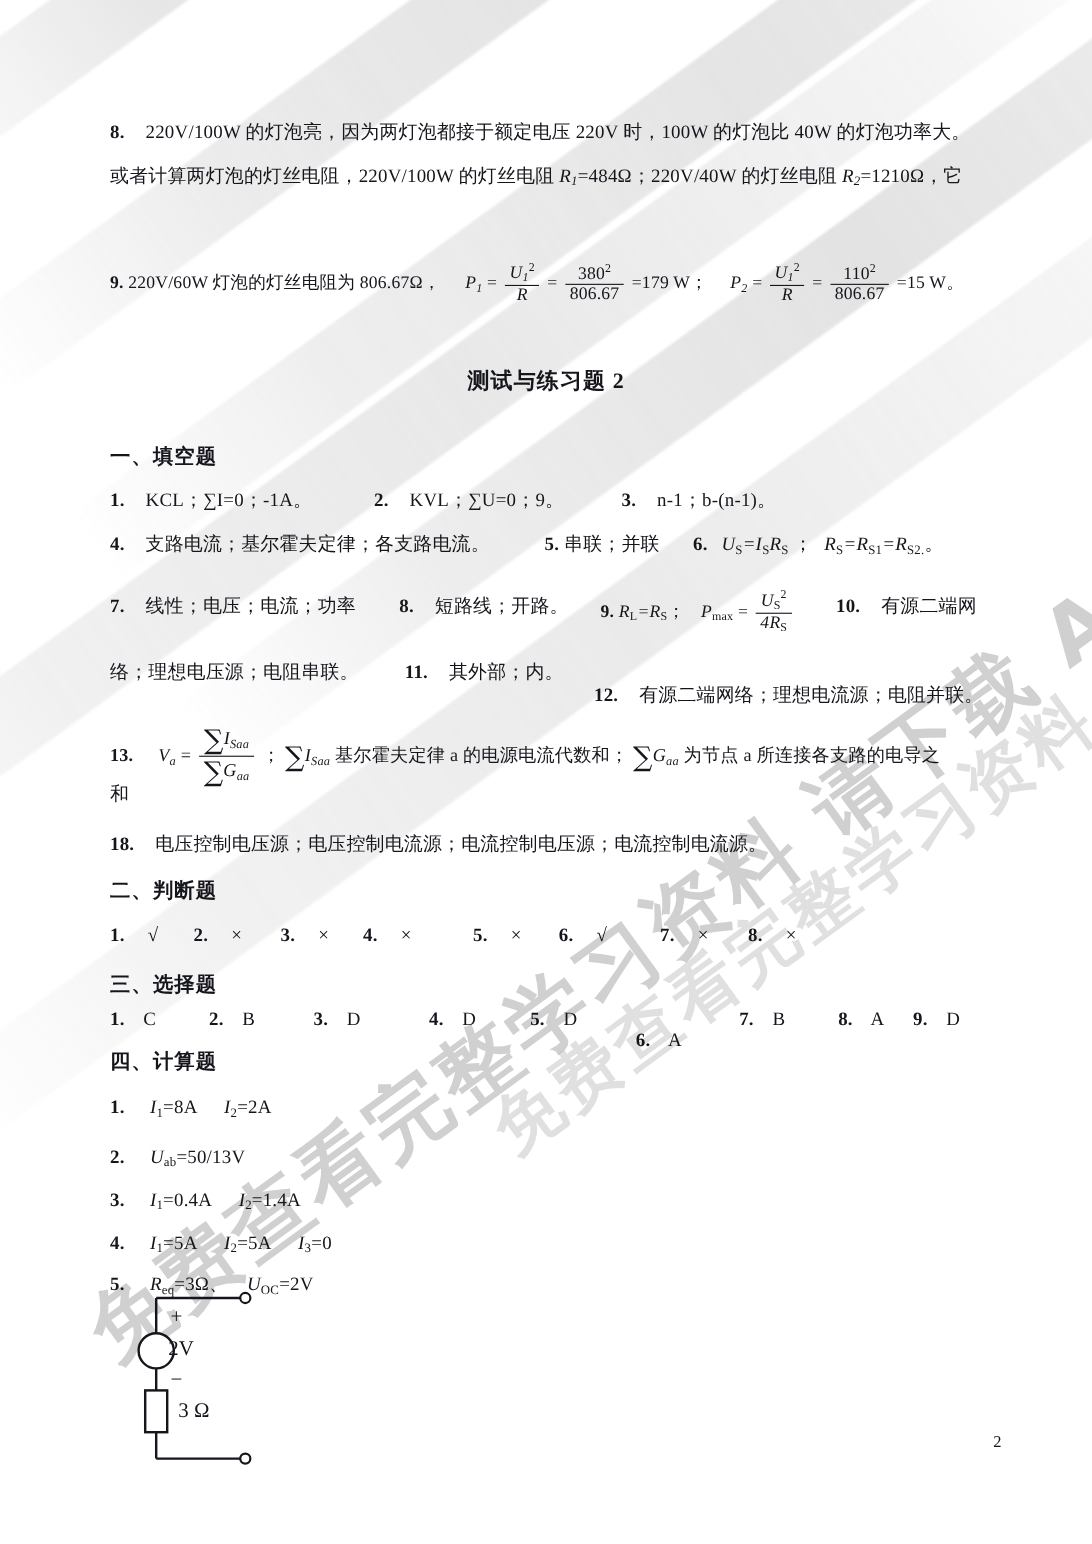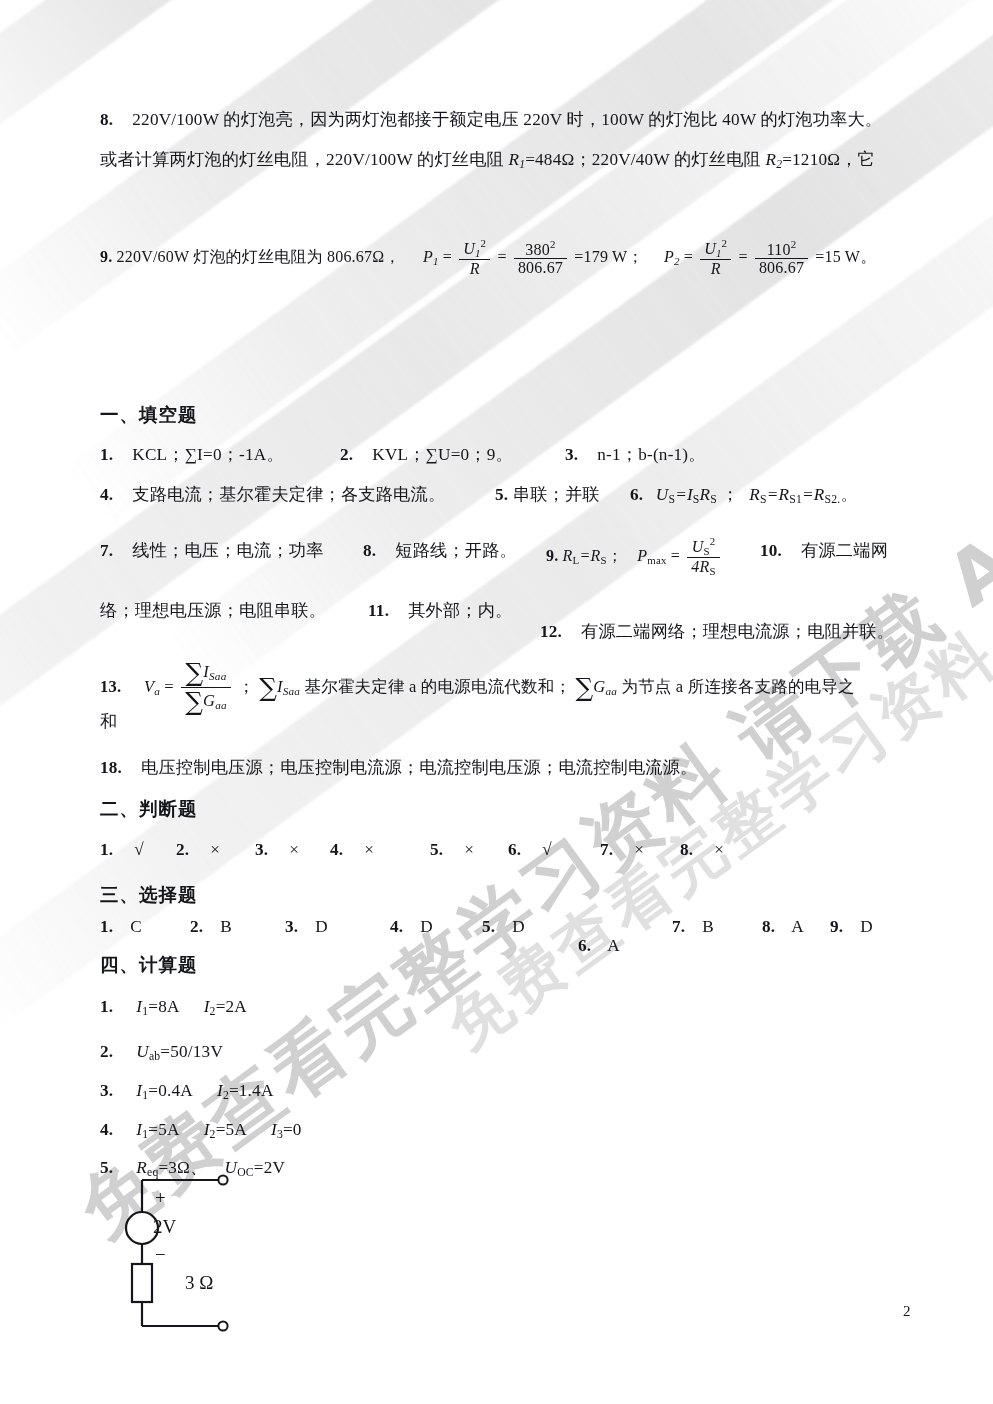--- a/index.html
+++ b/index.html
@@ -157,20 +157,21 @@
       </span>
       <span>=</span>
       <span class="frac">
         <span class="num"><span>110</span><span class="sup">2</span></span>
         <span class="den">806.67</span>
       </span>
       <span>=15 W。</span>
     </span>
   </div>
 
+  <div class="abs" id="doc-title" style="top:333px;">测试与练习题 2</div>
 
   <div class="abs section-head" style="left:100px; top:402px;">一、填空题</div>
 
   <div class="abs body-line" style="left:100px; top:445px;">
     <span class="idx">1.</span>
     <span style="display:inline-block;width:10px"></span>
     <span>KCL；∑I=0；-1A。</span>
   </div>
   <div class="abs body-line" style="left:340px; top:445px;">
     <span class="idx">2.</span>
@@ -413,18 +414,18 @@
     </svg>
     
     <svg width="30" height="30" viewBox="0 0 30 30" style="position:absolute; left:88px; top:-7px;">
       <circle cx="15" cy="15" r="4.6" stroke="#15161c" stroke-width="2" fill="#ffffff"></circle>
     </svg>
 
     
     <span class="abs" style="left:35px; top:16px; font-size:19px; line-height:1;">+</span>
     <span class="abs" style="left:33px; top:45px; font-size:19px; line-height:1;">2V</span>
     <span class="abs" style="left:35px; top:73px; font-size:19px; line-height:1;">−</span>
-    <span class="abs" style="left:42px; top:101px; font-size:19px; line-height:1;margin-left:23px;">3 Ω</span>
+    <span class="abs" style="left:42px; top:101px; font-size:19px; line-height:1;">3 Ω</span>
   </div>
 
   <div class="abs" id="page-number" style="left:903px; top:1303px;">2</div>
 
 </div>
 
 </body></html>

